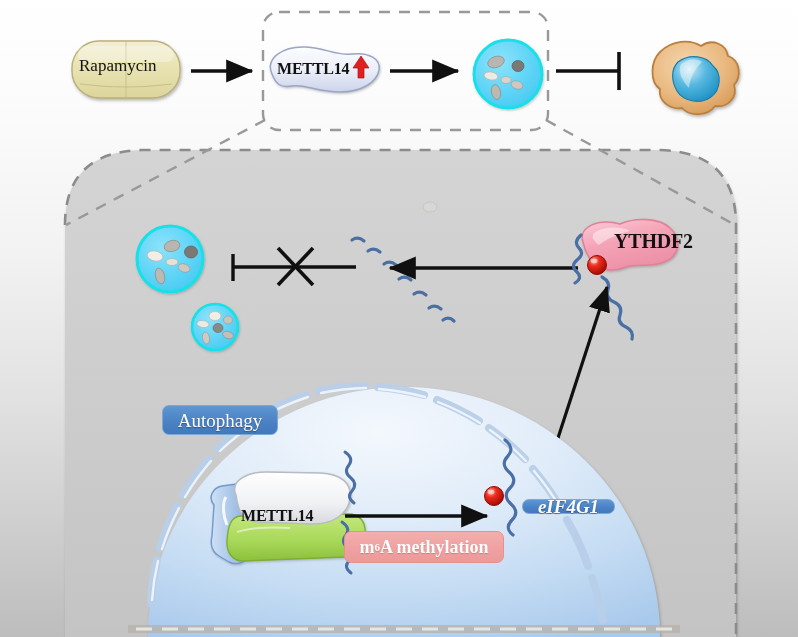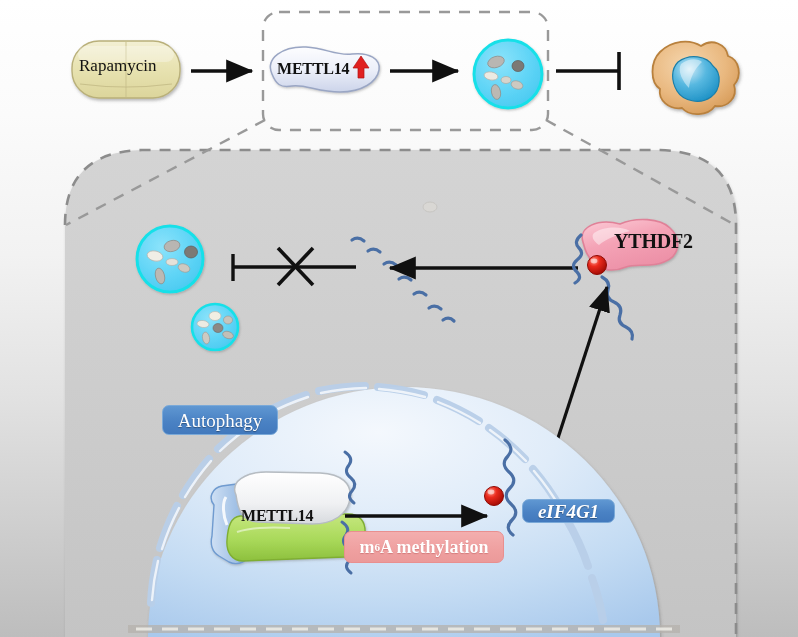--- a/index.html
+++ b/index.html
@@ -82,21 +82,21 @@
     font-size: 20px;
   }
   #m6a-label {
     left: 344px; top: 531px;
     width: 160px; height: 32px;
     font-size: 18px;
     font-weight: bold;
   }
   #eif4g1-label {
     left: 522px; top: 499px;
-    width: 93px; height: 24px;
+    width: 93px; height: 15px;
     font-size: 19px;
     font-weight: bold;
   }
   #rapamycin-text {
     left: 79px; top: 57px;
     width: 94px;
     font-size: 17px;
     font-weight: normal;
     color: #111111;
   }

